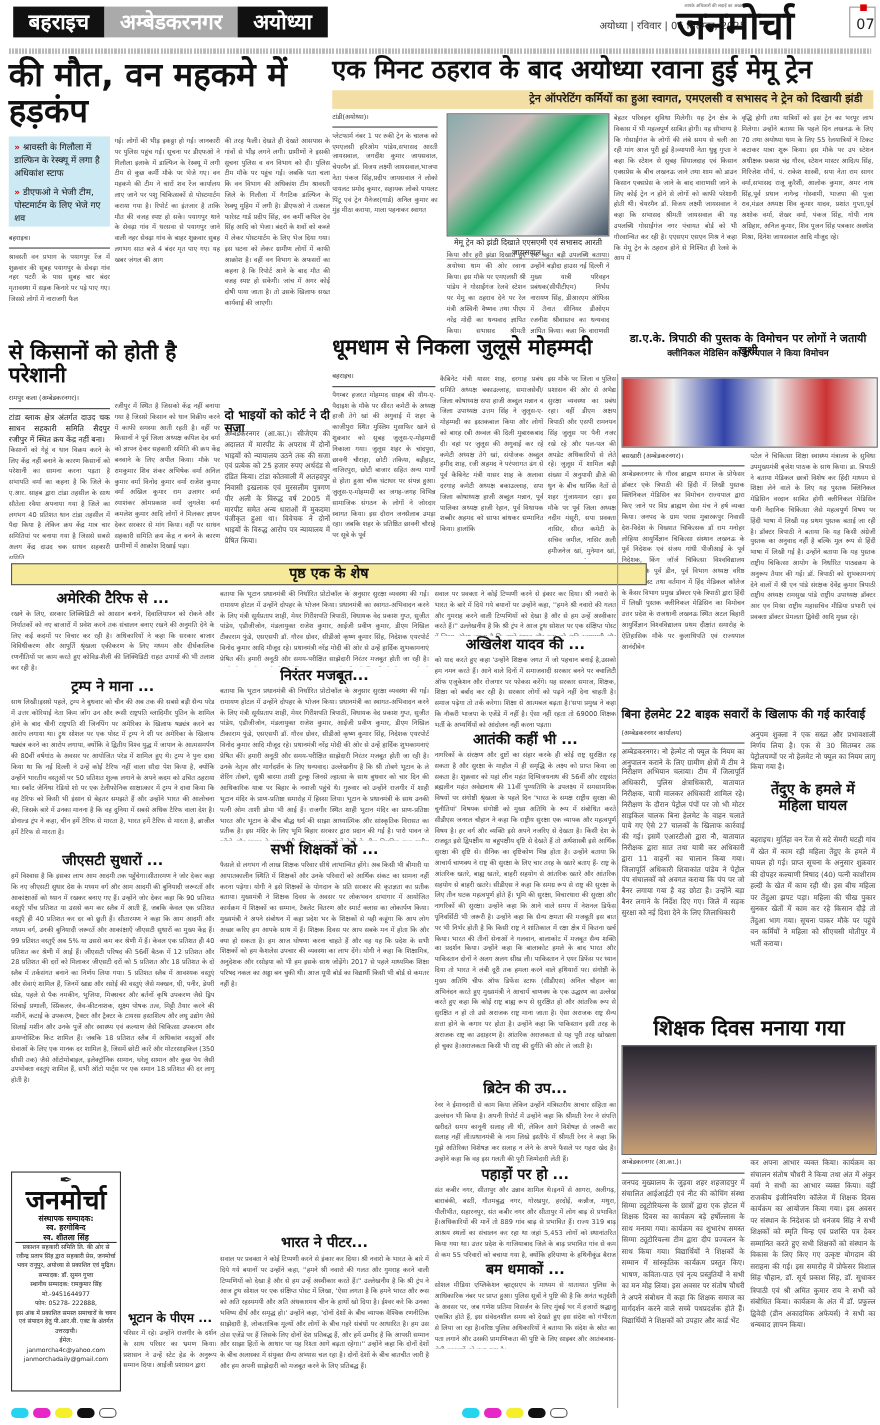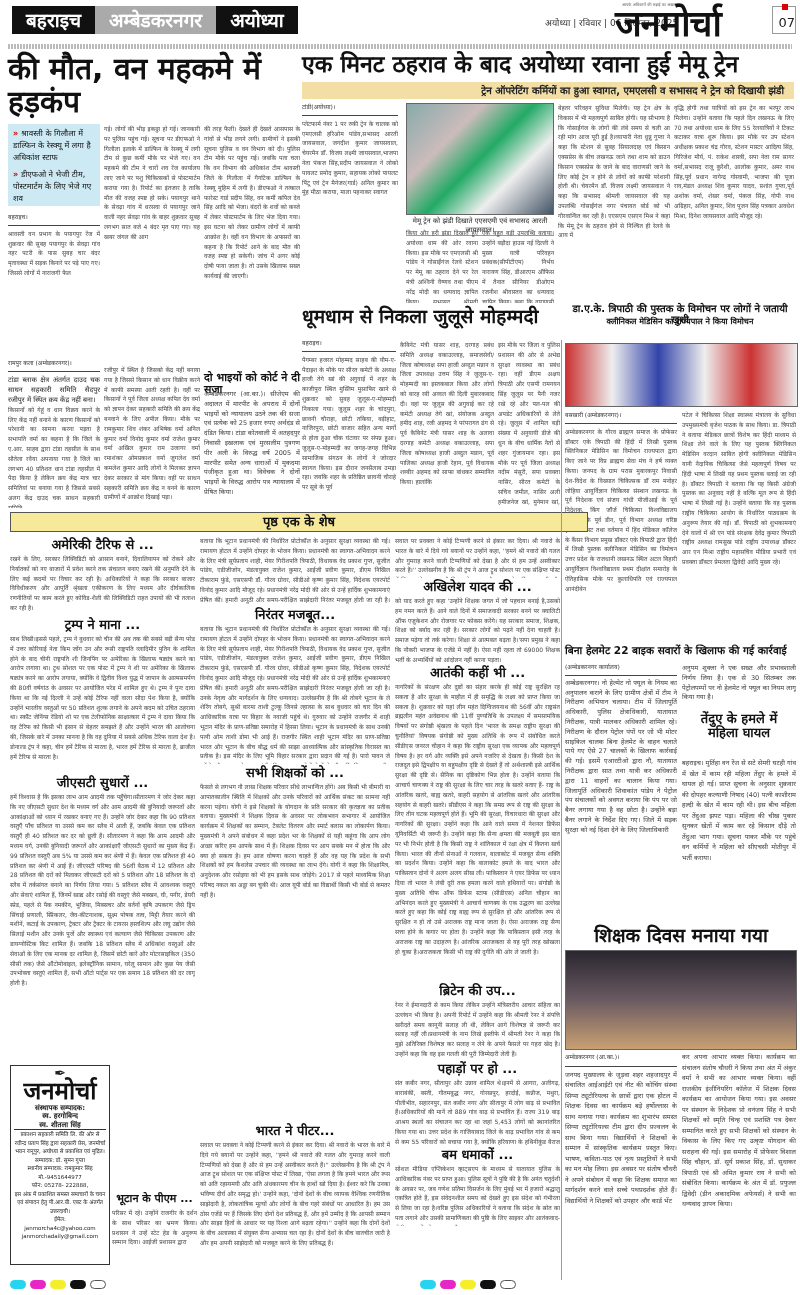--- a/index.html
+++ b/index.html
@@ -55,20 +55,21 @@
   <div class="bullet"><b>» </b><span>डीएफओ ने भेजी टीम, पोस्टमार्टम के लिए भेजे गए शव</span></div>
 </div>
 <div class="abs col" style="left:8px;top:212px;width:92px;height:100px">
   <div class="dateline-s">बहराइच।</div>
   <div>श्रावस्ती वन प्रभाग के पयागपुर रेंज में शुक्रवार की सुबह पयागपुर के सेवढ़ा गांव नहर पटरी के पास सुबह चार बंदर मृतावस्था में सड़क किनारे पर पड़े पाए गए। जिससे लोगों में नाराजगी फैल</div>
 </div>
 <div class="abs col" style="left:104px;top:124px;width:96px;height:185px">गई। लोगों की भीड़ इकठ्ठा हो गई। जानकारी पर पुलिस पहुंच गई। सूचना पर डीएफओ ने गिलौला इलाके में डाल्फिन के रेस्क्यू में लगी टीम से कुछ कर्मी मौके पर भेजे गए। वन महकमे की टीम ने चारों शव रेंज कार्यालय लाए जाने पर पशु चिकित्सकों से पोस्टमार्टम कराया गया है। रिपोर्ट का इंतजार है ताकि मौत की वजह स्पष्ट हो सके। पयागपुर थाने के सेवढ़ा गांव में धरसवा से पयागपुर जाने वाली नहर सेवढ़ा गांव के बाहर शुक्रवार सुबह लगभग सात बजे 4 बंदर मृत पाए गए। यह खबर जंगल की आग</div>
 <div class="abs col" style="left:204px;top:124px;width:96px;height:245px">की तरह फैली। देखते ही देखते आसपास के गांवों से भीड़ लगने लगी। ग्रामीणों ने इसकी सूचना पुलिस व वन विभाग को दी। पुलिस टीम मौके पर पहुंच गई। जबकि पता चला कि वन विभाग की अधिकांश टीम श्रावस्ती जिले के गिलौला में गैगटिक डाल्फिन के रेस्क्यू मुहिम में लगी है। डीएफओ ने तत्काल फारेस्ट गार्ड प्रदीप सिंह, वन कर्मी कपिल देव सिंह आदि को भेजा। बंदरों के शवों को कब्जे में लेकर पोस्टमार्टम के लिए भेज दिया गया। इस घटना को लेकर ग्रामीण लोगों में काफी आक्रोश है। वहीं वन विभाग के अफसरों का कहना है कि रिपोर्ट आने के बाद मौत की वजह स्पष्ट हो सकेगी। जांच में अगर कोई दोषी पाया जाता है। तो उसके खिलाफ सख्त कार्यवाई की जाएगी।</div>
 
 <div class="abs h1" style="left:8px;top:310px;width:195px;font-size:19px">
+  <div>से किसानों को होती है परेशानी</div>
 </div>
 <div class="abs col" style="left:8px;top:358px;width:92px;height:150px">
   <div class="dateline-s">रामपुर कला (अम्बेडकरनगर)।</div>
   <div style="font-size:7px;line-height:10px;color:#222">टांडा ब्लाक क्षेत्र अंतर्गत दाउद चक साधन सहकारी समिति सैदपुर रजीपुर में स्थित क्रय केंद्र नहीं बना।</div>
   <div>किसानों को गेहूं व धान विक्रय करने के लिए केंद्र नहीं बनाने के कारण किसानों को परेशानी का सामना करना पड़ता है सभापति वर्मा का कहना है कि जिले के ए.आर. साहब द्वारा टांडा तहसील के साथ सौतेला रवैया अपनाया गया है जिले का लगभग 40 प्रतिशत धान टांडा तहसील में पैदा किया है लेकिन क्रय केंद्र मात्र चार समितियां पर बनाया गया है जिससे सबसे अलग केंद्र दाउद चक साधन सहकारी समिति</div>
 </div>
 <div class="abs col" style="left:104px;top:365px;width:96px;height:143px">रजीपुर में स्थित है जिसको केंद्र नहीं बनाया गया है जिससे किसान को धान विक्रीय करने में काफी समस्या आती रहती है। वहीं पर किसानों ने पूर्व जिला अध्यक्ष कपिल देव वर्मा को ज्ञापन देकर सहकारी समिति की क्रय केंद्र बनवाने के लिए अपील किया। मौके पर रामकुमार शिव शंकर अभिषेक वर्मा अनिल कुमार वर्मा विनोद कुमार वर्मा राजेश कुमार वर्मा अखिल कुमार राम उजागर वर्मा रमाशंकर ओमप्रकाश वर्मा जुगलेश वर्मा कमलेश कुमार आदि लोगों ने मिलकर ज्ञापन देकर सरकार से मांग किया। वहीं पर साधन सहकारी समिति क्रय केंद्र न बनने के कारण ग्रामीणों में आक्रोश दिखाई पड़ा।</div>
 
 <div class="abs h1" style="left:204px;top:372px;width:96px;font-size:11px">दो भाइयों को कोर्ट ने दी सजा</div>
 <div class="abs col" style="left:204px;top:390px;width:96px;height:118px;font-size:6.5px">अम्बेडकरनगर (आ.का.)। सीजेएम की अदालत में मारपीट के अपराध में दोनों भाइयों को न्यायालय उठने तक की सजा एवं प्रत्येक को 25 हजार रुपए अर्थदंड से दंडित किया। टांडा कोतवाली में अतहदपुर निवासी इखलाक एवं मुरसलीम पुत्रगण पीर अली के विरुद्ध वर्ष 2005 में मारपीट समेत अन्य धाराओं में मुकदमा पंजीकृत हुआ था। विवेचक ने दोनों भाइयों के विरुद्ध आरोप पत्र न्यायालय में प्रेषित किया।</div>

